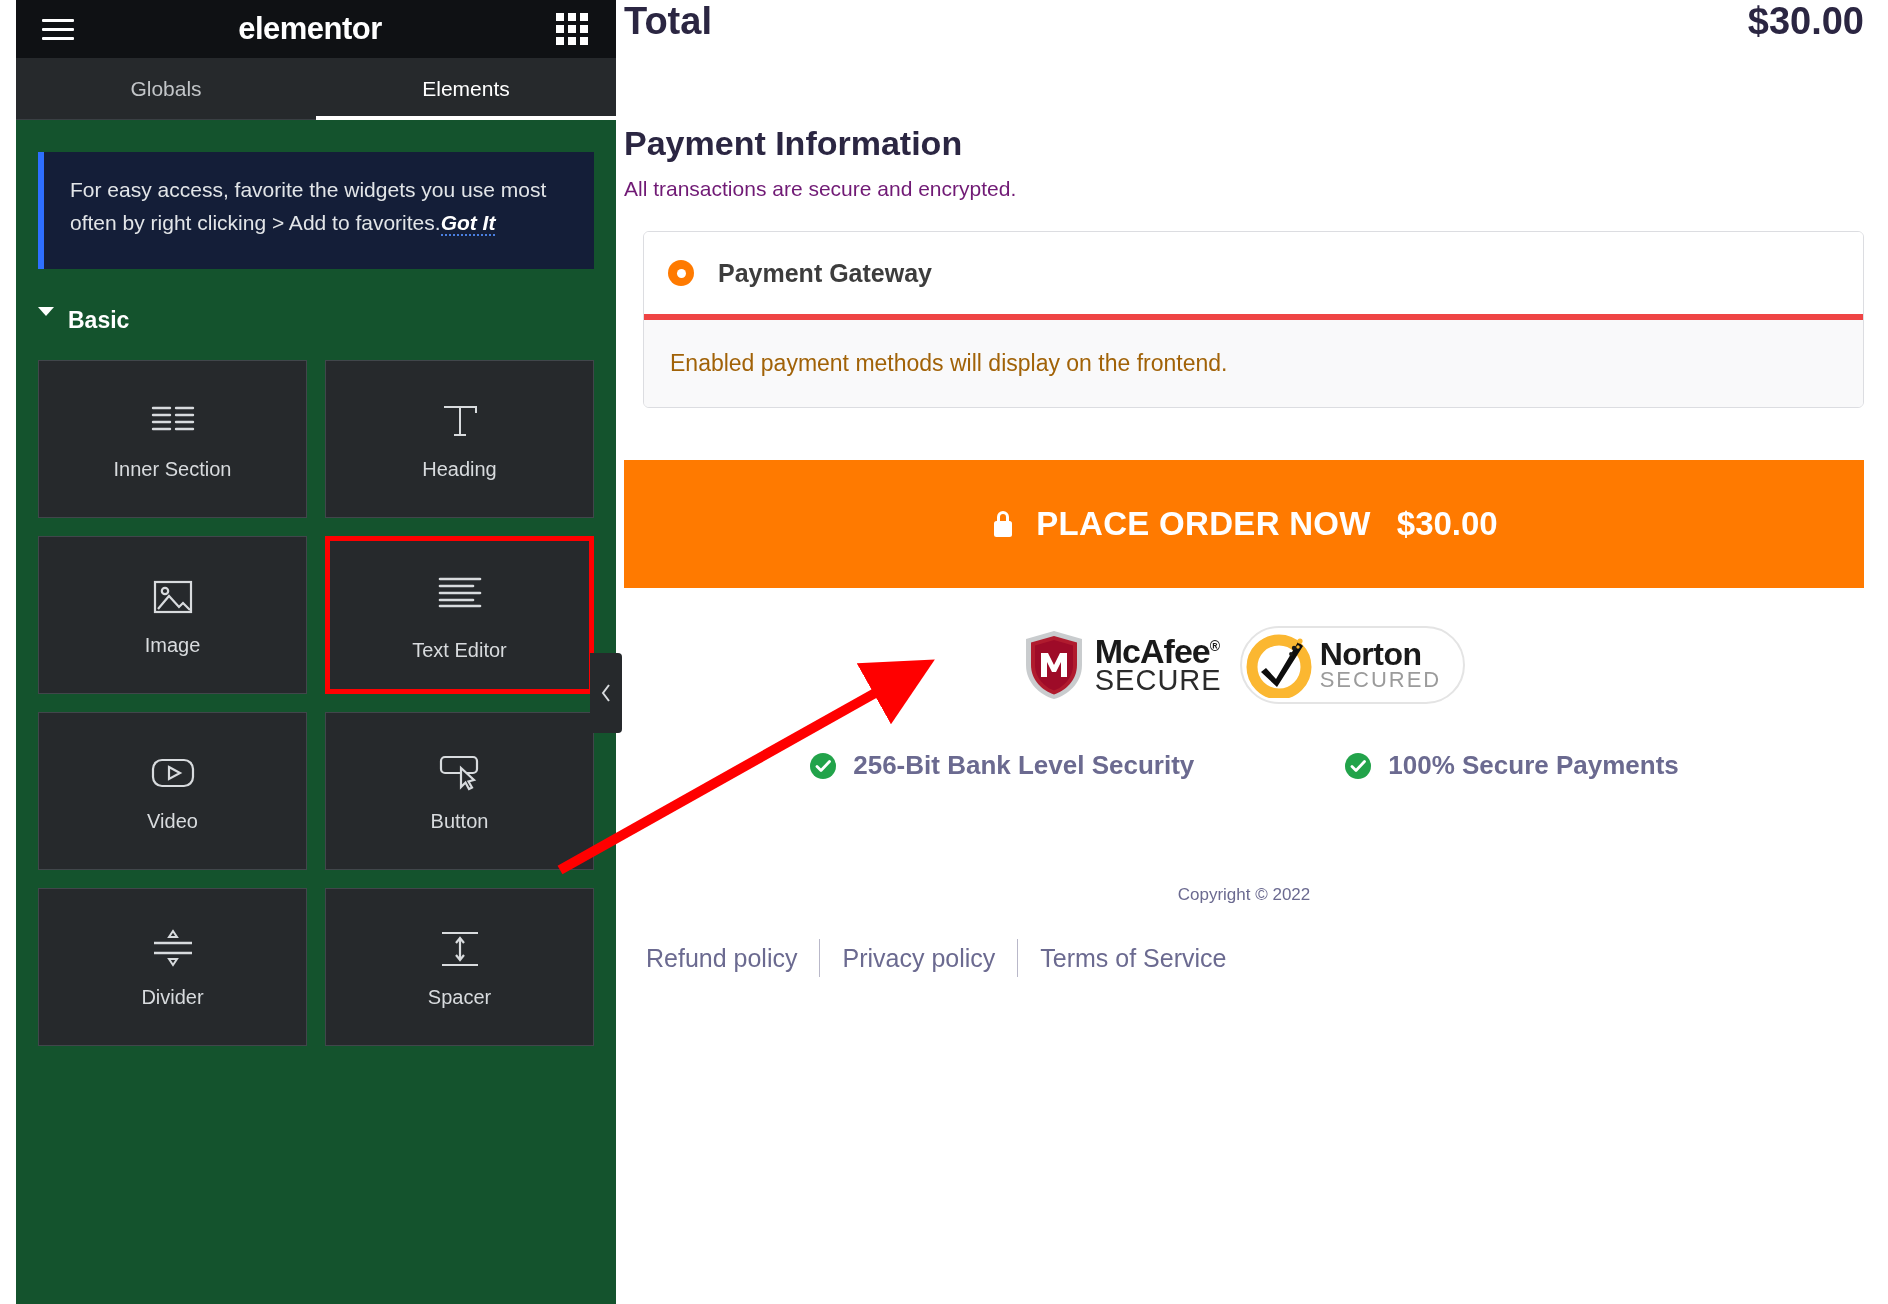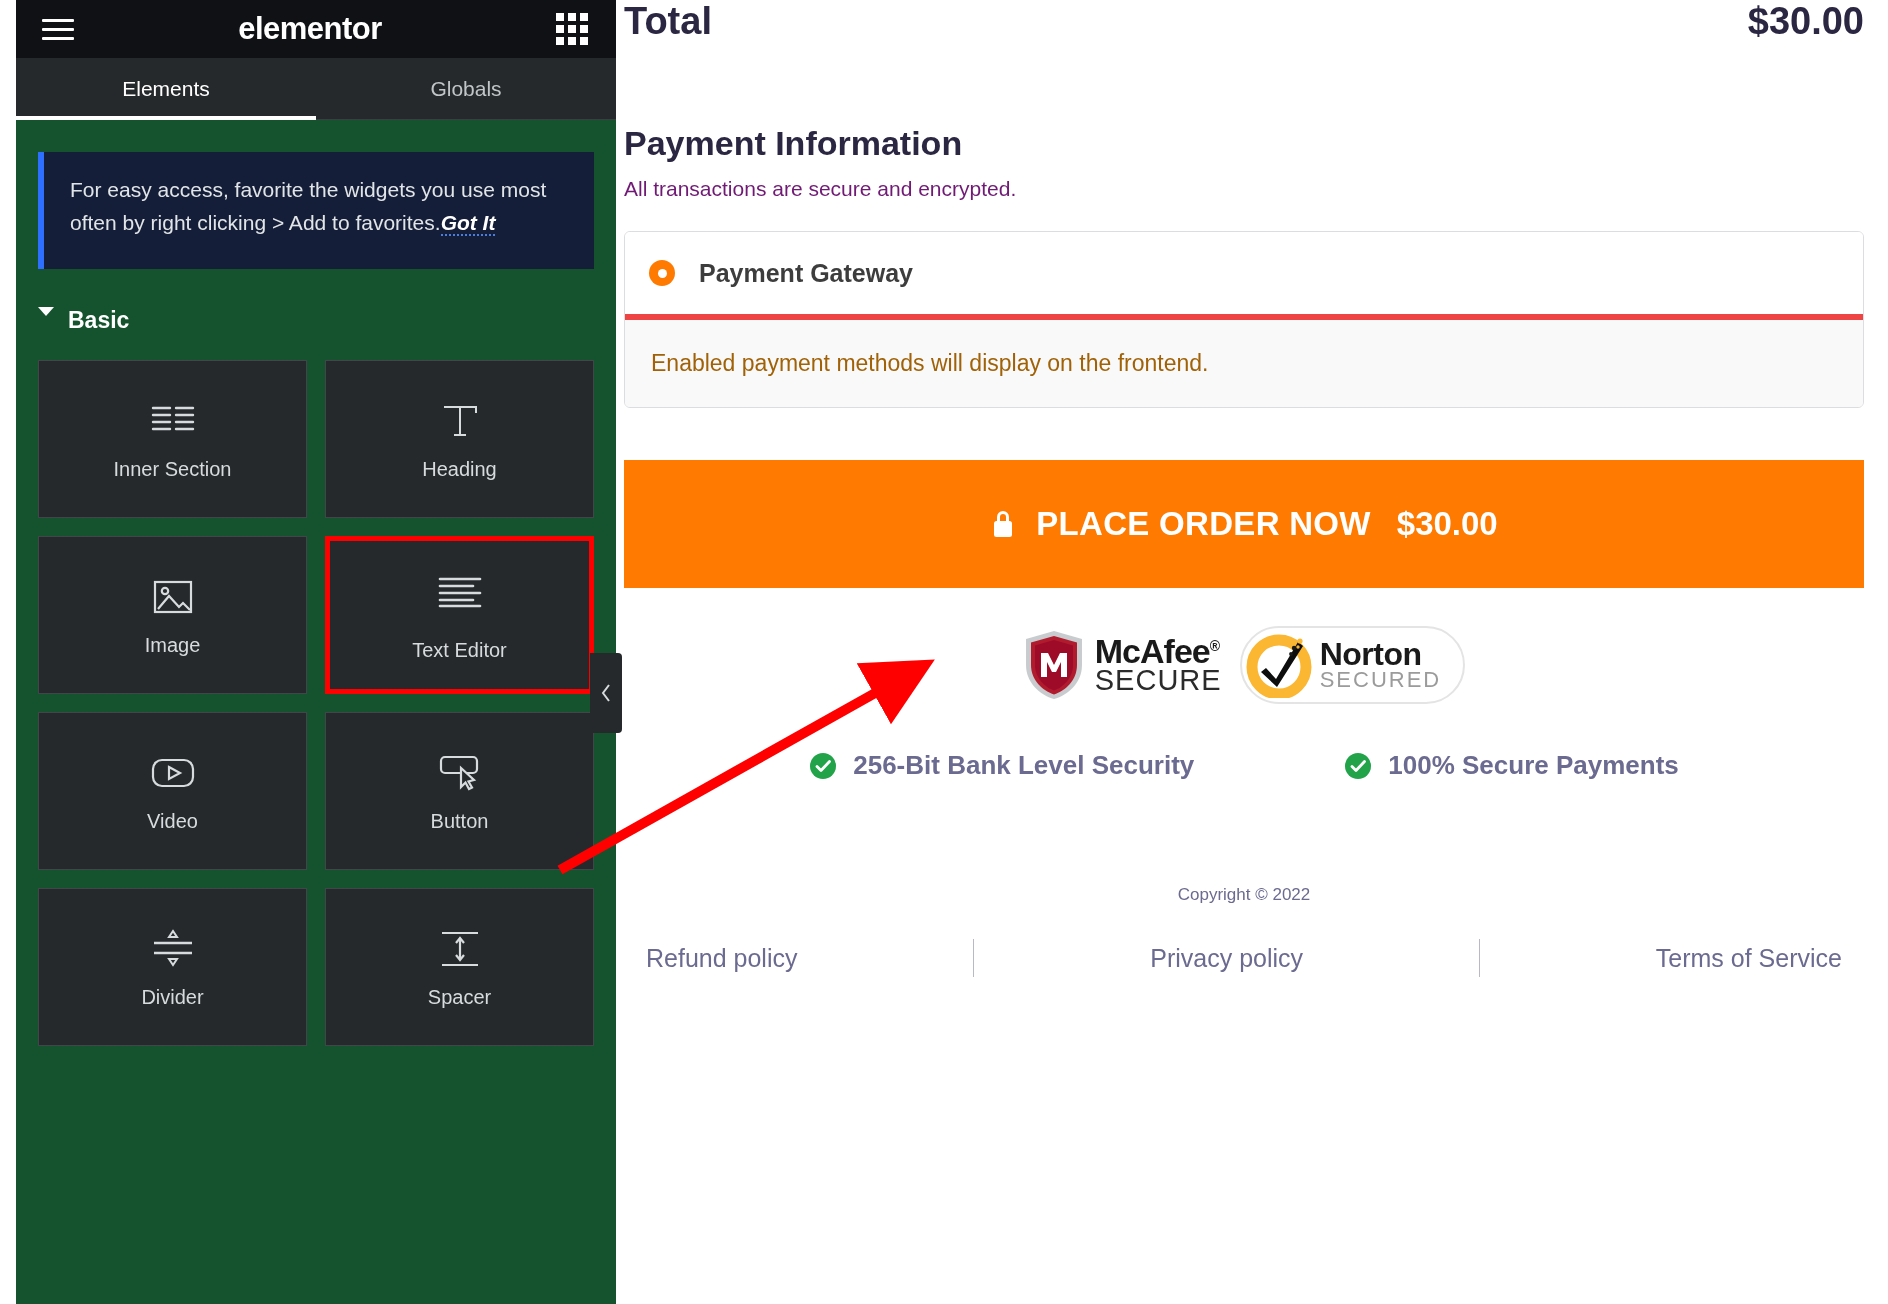--- a/index.html
+++ b/index.html
@@ -126,21 +126,21 @@
 
   .pay-title {
     margin-top: 80px; color: #2b2642; font-size: 34px; font-weight: 700;
   }
   .pay-sub {
     margin-top: 14px; color: #701a75; font-size: 21px; font-weight: 400;
   }
 
   .gw-box {
     margin-top: 30px; border: 1px solid #dcdde1; border-radius: 6px;
-    overflow: hidden; background: #ffffff;
+    overflow: hidden; background: #ffffff; margin-left: 19px;
   }
   .gw-head {
     height: 82px; display: flex; align-items: center; gap: 24px;
     padding: 0 24px; background: #ffffff;
   }
   .radio {
     width: 26px; height: 26px; border-radius: 50%;
     background: #ff7a00; display: flex; align-items: center; justify-content: center;
     flex: 0 0 26px; cursor: pointer;
   }
@@ -189,21 +189,21 @@
     margin-top: 46px; display: flex; justify-content: center; gap: 150px;
   }
   .assurance { display: flex; align-items: center; gap: 16px; }
   .check-circle { width: 28px; height: 28px; flex: 0 0 28px; }
   .assurance-text { color: #6b6a90; font-size: 26px; font-weight: 600; }
 
   .footer { margin-top: 104px; text-align: center; }
   .copyright { color: #6b6a90; font-size: 17px; }
   .legal-links {
     margin-top: 34px; display: flex; align-items: center;
-    justify-content: space-between; gap: 0;
+    justify-content: flex-start; gap: 0;
   }
   .legal-link {
     color: #6b6a90; font-size: 25px; text-decoration: none;
     padding: 0 22px; cursor: pointer;
   }
   .legal-sep { width: 1px; height: 38px; background: #b9b8c9; }
 
   
   .annot { position: absolute; left: 0; top: 0; width: 1888px; height: 1304px;
            pointer-events: none; z-index: 40; }
@@ -229,25 +229,25 @@
           <i></i>
           <i></i>
           <i></i>
           <i></i>
           <i></i>
           <i></i>
       </div>
     </div>
 
     <div class="sb-tabs">
+      <div class="sb-tab">
+        <span>Globals</span>
+      </div>
       <div class="sb-tab active">
         <span>Elements</span>
-      </div>
-      <div class="sb-tab">
-        <span>Globals</span>
       </div>
     </div>
 
     <div class="sb-body">
 
 
       <div class="notice">
         <div class="notice-text">
           <span>For easy access, favorite the widgets you use most often by right clicking &gt; Add to favorites.</span><span class="notice-cta">Got It</span>
         </div>

